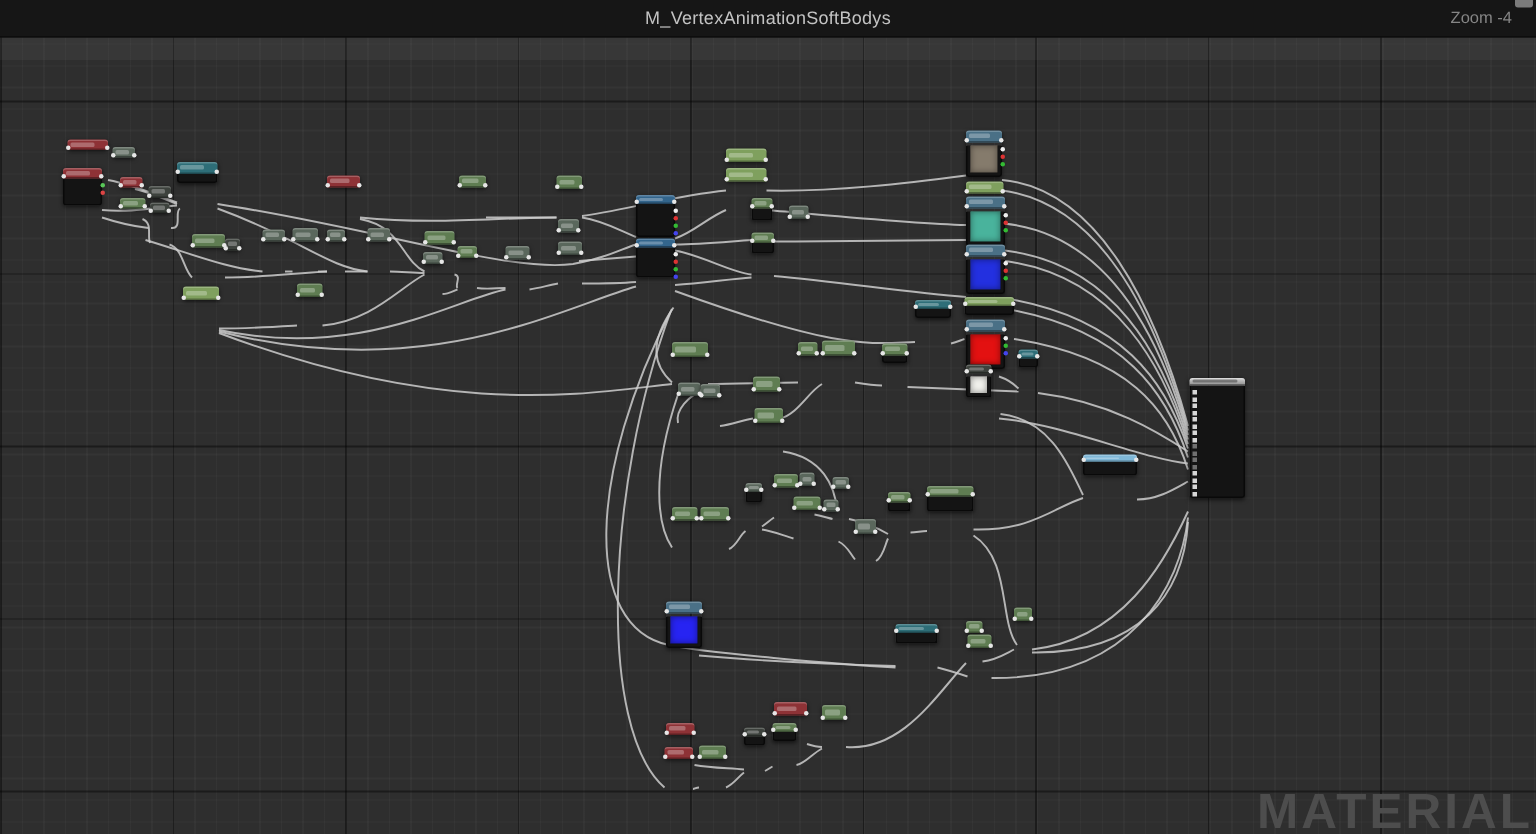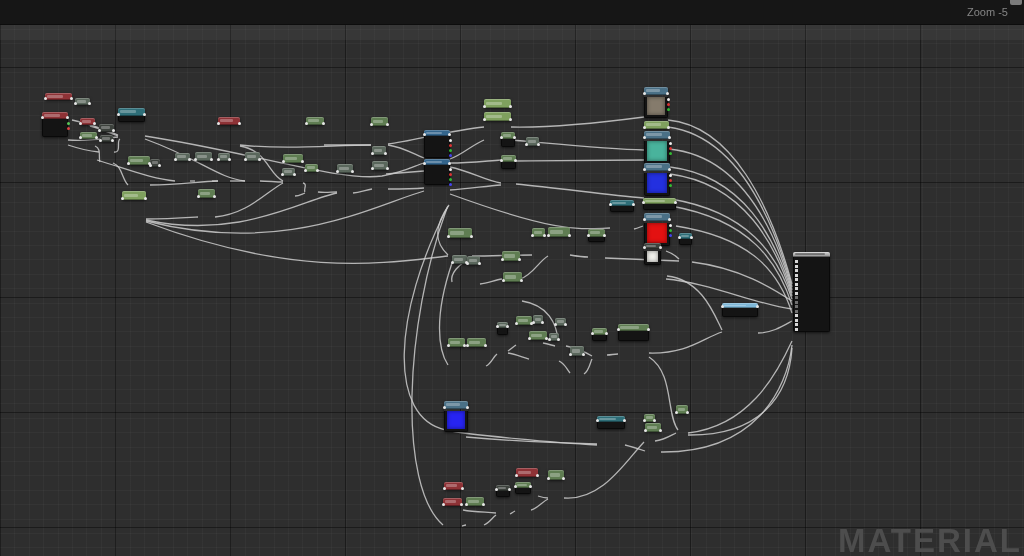--- a/index.html
+++ b/index.html
@@ -577,16 +577,17 @@
           <div class="bdy">
             <div class="thumb" style="width: 18px; height: 18px; background: rgb(39, 36, 242);"></div>
           </div>
           <span class="pin" style="left: -1px; top: 5px; background: rgb(230, 230, 230);"></span>
           <span class="pin" style="right: -1px; top: 5px; background: rgb(230, 230, 230);"></span>
         </div>
       </div>
     <div id="watermark">MATERIAL</div>
   </div>
   <div id="titlebar">
-    <div id="zoomlabel">Zoom -5</div>
+    <div id="title">M_VertexAnimationSoftBodys</div>
+    <div id="zoomlabel">Zoom -4</div>
     <div id="cornersmudge"></div>
   </div>
 </div>
 
 </body></html>

